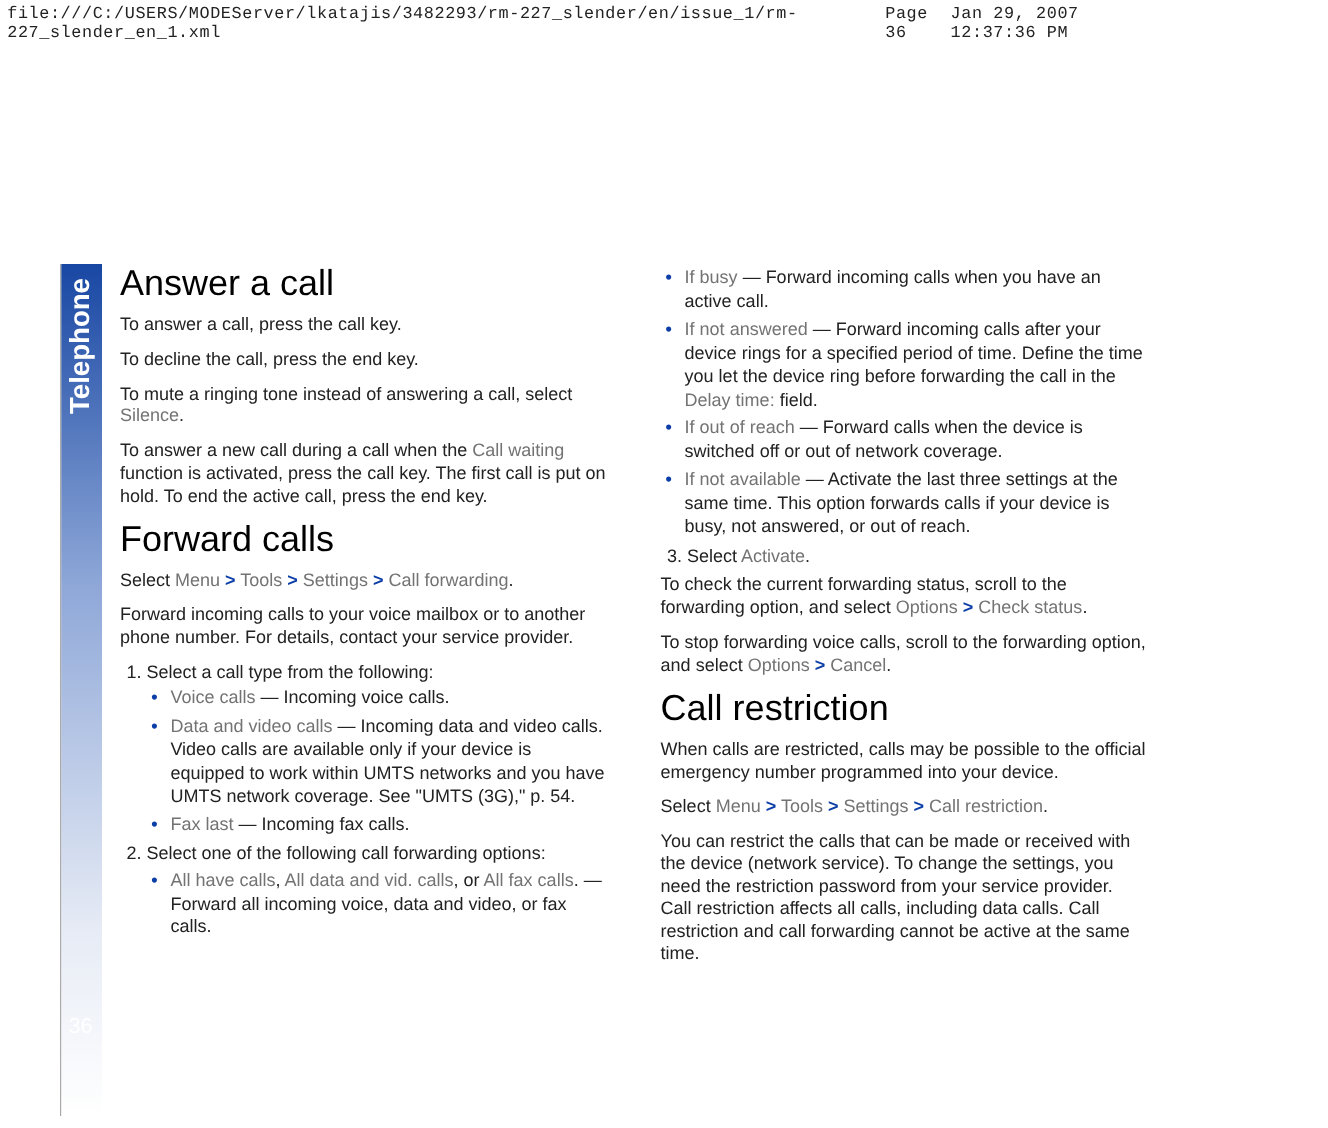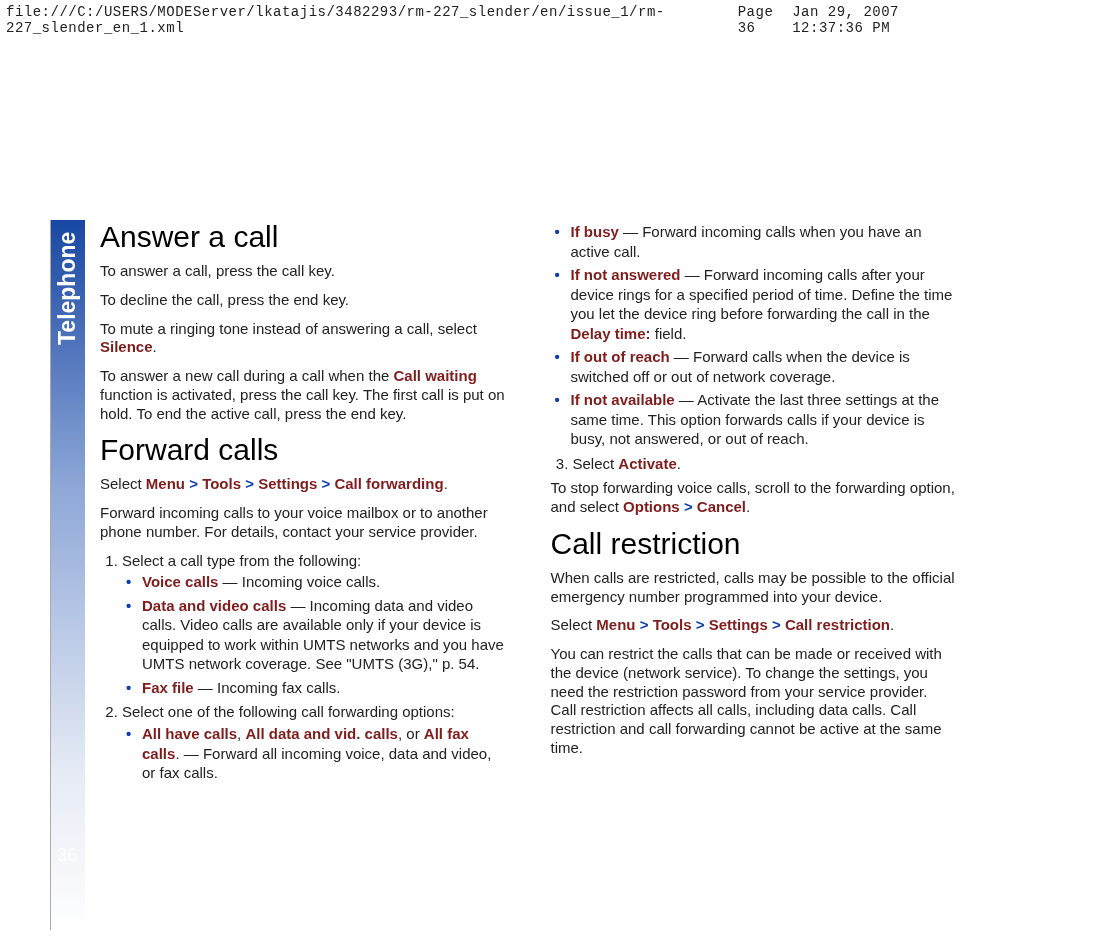--- a/index.html
+++ b/index.html
@@ -6,21 +6,21 @@
 .page{width:985px;height:940px;position:relative}
 .hdr{display:flex;justify-content:space-between;font-family:'Courier New',monospace;font-size:14px;padding:4px 6px;letter-spacing:.5px}
 .body{position:absolute;left:50px;top:220px;right:28px;bottom:10px;display:flex;gap:44px}
 .rail{position:absolute;left:50px;top:220px;width:34px;height:710px;background:linear-gradient(to bottom,#1847a3 0%,#8fa8d8 38%,#e6ebf5 78%,#fff 100%);border-left:1px solid #aaa;border-right:1px solid #fff}
 .railtxt{position:absolute;left:50px;top:220px;width:34px;height:220px;writing-mode:vertical-rl;transform:rotate(180deg);display:flex;align-items:center;justify-content:flex-end;font-weight:700;font-size:23px;color:#fff;padding:12px 0}
 .pagen{position:absolute;left:50px;top:845px;width:34px;text-align:center;color:#fff;font-size:18px}
 .col{flex:1}
 .colL{margin-left:50px}
 h1{font-family:Arial,Helvetica,sans-serif;font-size:30px;margin:0 0 8px;font-weight:400;color:#000}
 p{margin:4px 0 10px;line-height:1.25}
-.uiterm{color:#7f1d1d;font-weight:700}
+.uiterm{color:#737373;font-weight:400}
 ol{margin:2px 0 6px;padding-left:22px}
 ol>li{margin-bottom:6px;line-height:1.25}
 ul{list-style:none;margin:2px 0 6px;padding-left:20px}
 ul>li{position:relative;margin-bottom:4px;line-height:1.3}
 ul>li::before{content:"•";position:absolute;left:-16px;color:#0b3ea7;font-weight:700}
 .gt{color:#0b3ea7;font-weight:700}
 </style>
 </head>
 <body>
 
@@ -59,21 +59,21 @@
         <span class="gt">&gt;</span>
         <span class="uiterm">Call forwarding</span><span>.</span>
       </p>
       <p>Forward incoming calls to your voice mailbox or to another phone number. For details, contact your service provider.</p>
       <ol>
         <li>
           <span>Select a call type from the following:</span>
           <ul>
             <li><span class="uiterm">Voice calls</span><span> — Incoming voice calls.</span></li>
             <li><span class="uiterm">Data and video calls</span><span> — Incoming data and video calls. Video calls are available only if your device is equipped to work within UMTS networks and you have UMTS network coverage. See "UMTS (3G)," p. 54.</span></li>
-            <li><span class="uiterm">Fax file</span><span> — Incoming fax calls.</span></li>
+            <li><span class="uiterm">Fax last</span><span> — Incoming fax calls.</span></li>
           </ul>
         </li>
         <li>
           <span>Select one of the following call forwarding options:</span>
           <ul>
             <li>
               <span class="uiterm">All have calls</span><span>, </span><span class="uiterm">All data and vid. calls</span><span>, or </span><span class="uiterm">All fax calls</span><span>. — Forward all incoming voice, data and video, or fax calls.</span>
             </li>
           </ul>
         </li>
@@ -84,20 +84,25 @@
       <ul>
         <li><span class="uiterm">If busy</span><span> — Forward incoming calls when you have an active call.</span></li>
         <li><span class="uiterm">If not answered</span><span> — Forward incoming calls after your device rings for a specified period of time. Define the time you let the device ring before forwarding the call in the </span><span class="uiterm">Delay time:</span><span> field.</span></li>
         <li><span class="uiterm">If out of reach</span><span> —  Forward calls when the device is switched off or out of network coverage.</span></li>
         <li><span class="uiterm">If not available</span><span> — Activate the last three settings at the same time. This option forwards calls if your device is busy, not answered, or out of reach.</span></li>
       </ul>
       <ol start="3">
         <li><span>Select </span><span class="uiterm">Activate</span><span>.</span></li>
       </ol>
       <p>
+        <span>To check the current forwarding status, scroll to the forwarding option, and select </span><span class="uiterm">Options</span>
+        <span class="gt">&gt;</span>
+        <span class="uiterm">Check status</span><span>.</span>
+      </p>
+      <p>
         <span>To stop forwarding voice calls, scroll to the forwarding option, and select </span><span class="uiterm">Options</span>
         <span class="gt">&gt;</span>
         <span class="uiterm">Cancel</span><span>.</span>
       </p>
 
       <h1>Call restriction</h1>
       <p>When calls are restricted, calls may be possible to the official emergency number programmed into your device.</p>
       <p>
         <span>Select </span>
         <span class="uiterm">Menu</span>

